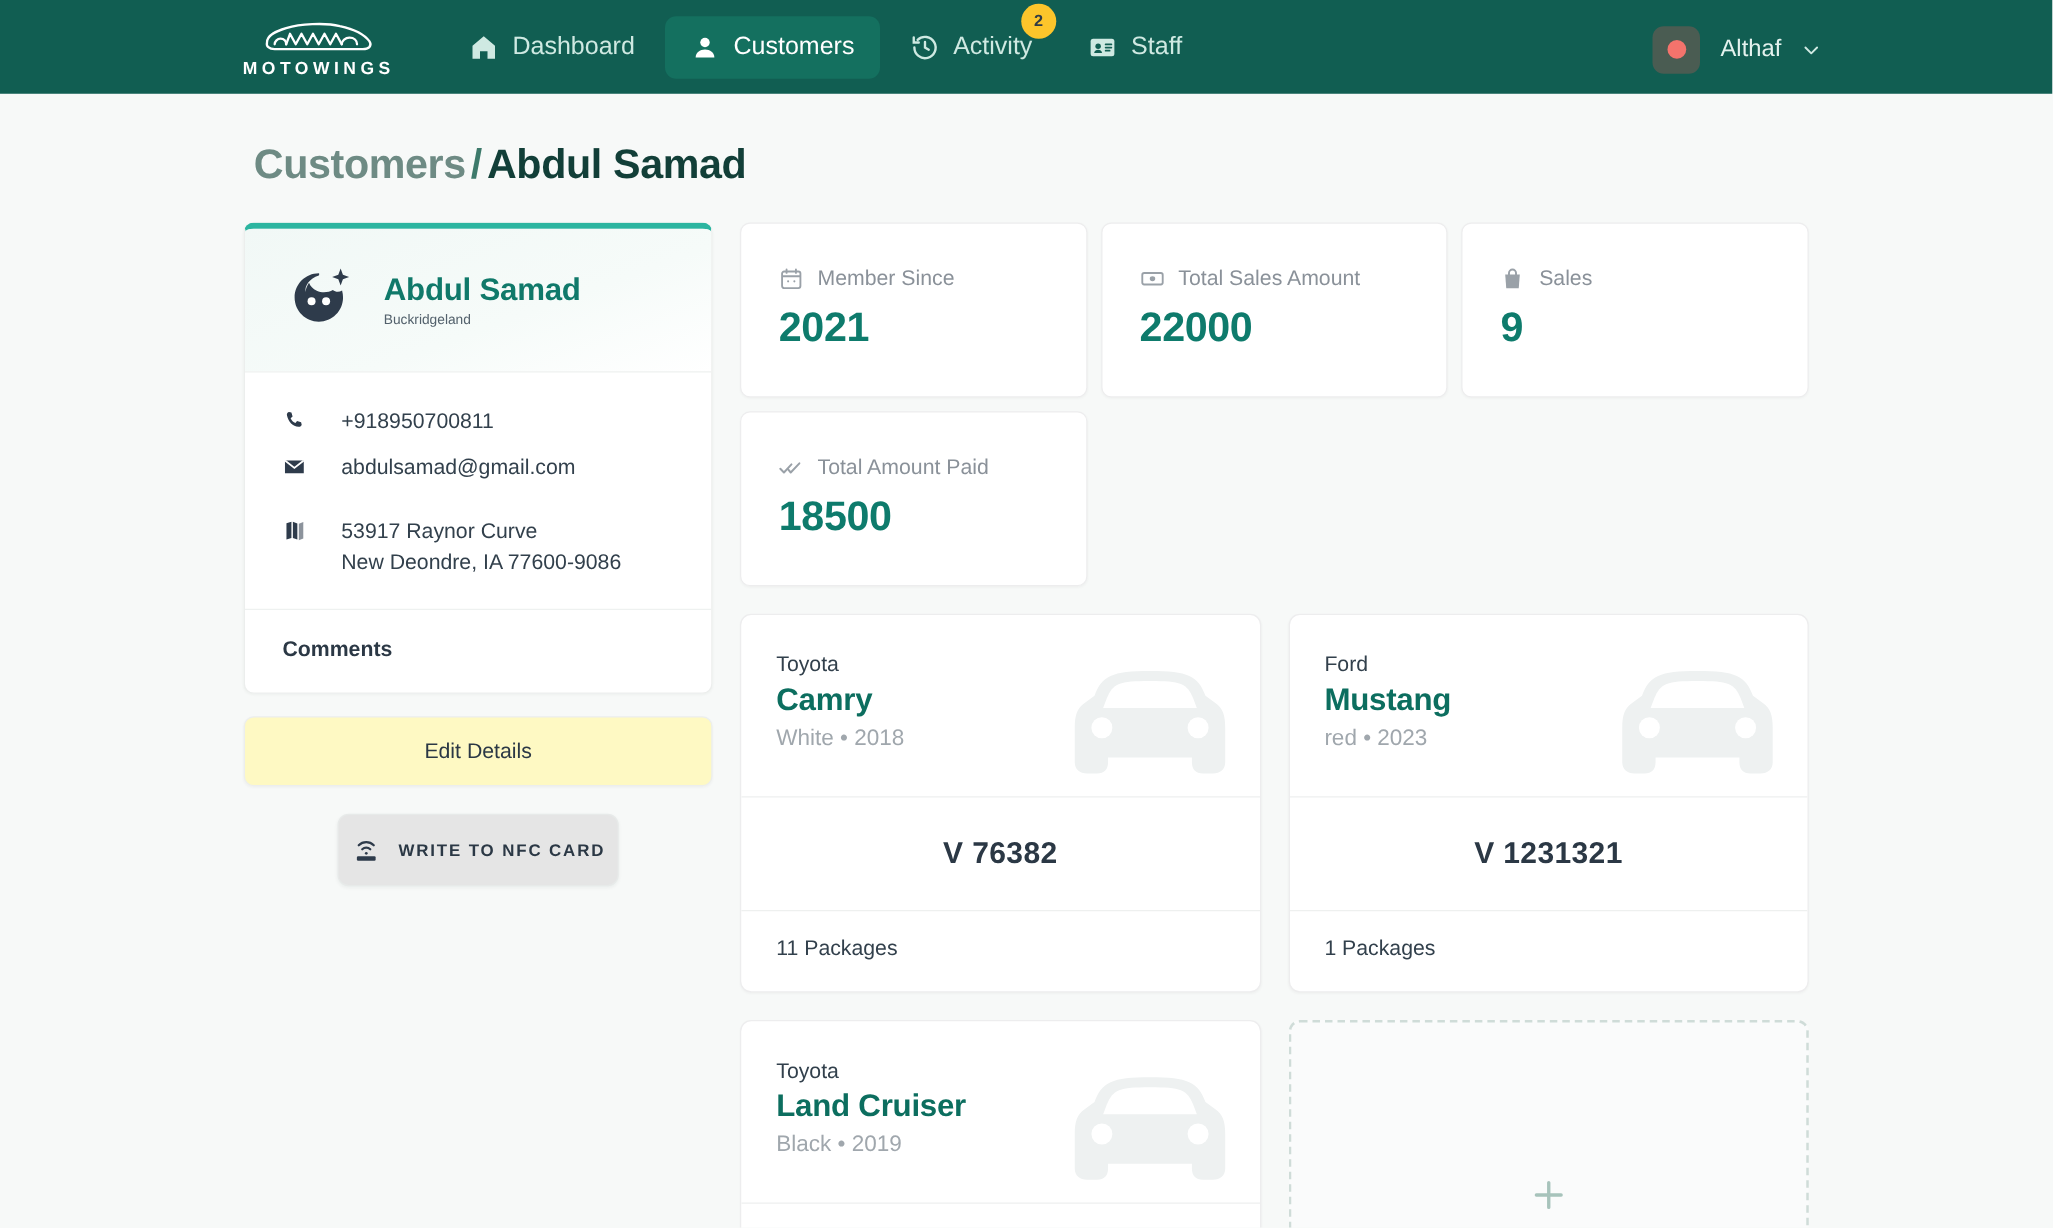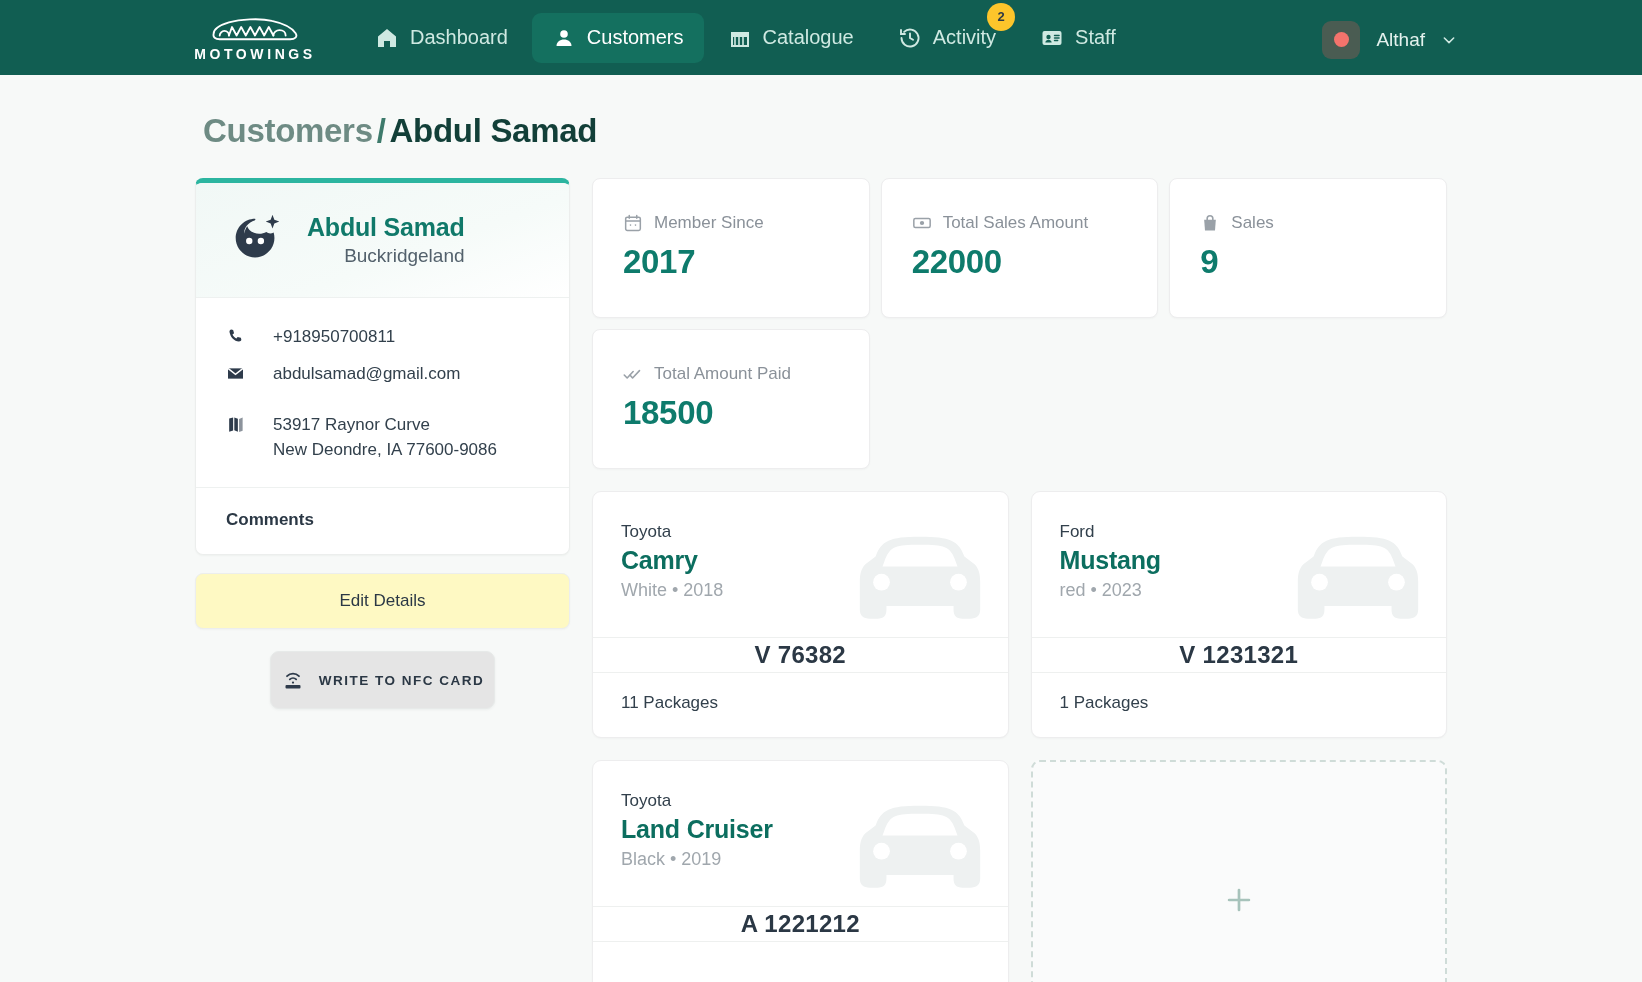--- a/index.html
+++ b/index.html
@@ -85,21 +85,21 @@
     box-shadow: 0 1px 2px rgba(20,40,35,.04);
   }
   .profile-head {
     background: linear-gradient(160deg, #f1f8f6 0%, #f6fbf9 60%, #ffffff 100%);
     padding: 26px 30px 26px 30px;
     display: flex; align-items: center; gap: 19px;
     border-bottom: 1px solid #eef1f0;
   }
   .avatar-face { width: 62px; height: 62px; flex: 0 0 62px; }
   .pname { font-size: 25px; font-weight: 700; color: #10796a; letter-spacing: -0.2px; }
-  .pplace { font-size: 19px; color: #53616c; margin-top: 3px; text-align: right; }
+  .pplace { font-size: 11px; color: #53616c; margin-top: 3px; }
 
   .contact-block { padding: 26px 30px 24px 30px; border-bottom: 1px solid #eef1f0; }
   .crow { display: flex; align-items: flex-start; gap: 28px; margin-bottom: 11px; }
   .crow:last-child { margin-bottom: 0; }
   .cico { width: 19px; height: 19px; flex: 0 0 19px; margin-top: 3px; }
   .ctext { font-size: 17px; color: #32404c; line-height: 1.52; }
   .addr-gap { margin-top: 25px; }
 
   .comments-block { padding: 22px 30px 24px 30px; }
   .comments-title { font-size: 17px; font-weight: 700; color: #2b3845; }
@@ -171,21 +171,21 @@
   .vmodel { font-size: 25px; font-weight: 700; color: #0c6e5f; margin-top: 4px; letter-spacing: -0.2px; }
   .vmeta { font-size: 18px; color: #a0a7ad; margin-top: 5px; }
   .vcar-art {
     position: absolute; right: 14px; bottom: 4px;
     width: 148px; height: 108px; opacity: 1;
   }
   .vplate {
     border-top: 1px solid #eef0ef;
     border-bottom: 1px solid #eef0ef;
     text-align: center;
-    padding: 3px 0;
+    padding: 31px 0;
     font-size: 24px; font-weight: 700; color: #2b3845;
     letter-spacing: 0.3px;
   }
   .vpack { padding: 20px 28px 24px 28px; font-size: 17px; color: #32404c; }
   .add-card {
     border: 2px dashed #cfdcd8;
     border-radius: 9px;
     background: #fafbfb;
     display: flex; align-items: center; justify-content: center;
     min-height: 280px;
@@ -224,30 +224,20 @@
     <div class="nav-item active">
       <span class="nico">
         <svg viewBox="0 0 24 24" fill="currentColor">
             <circle cx="12" cy="8" r="3.8"></circle>
             <path d="M4.5 20c0-4.1 3.4-6.5 7.5-6.5s7.5 2.4 7.5 6.5z"></path>
           </svg>
       </span>
       <span>Customers</span>
     </div>
 
-    <div class="nav-item">
-      <span class="nico">
-        <svg viewBox="0 0 24 24" fill="currentColor">
-            <path d="M3 6h18v3H3z"></path>
-            <path d="M4 10h16v10H4z" fill="none" stroke="currentColor" stroke-width="2"></path>
-            <path d="M7 10v10M11 10v10M15 10v10" stroke="currentColor" stroke-width="1.6"></path>
-          </svg>
-      </span>
-      <span>Catalogue</span>
-    </div>
 
     <div class="nav-item">
       <span class="nico">
         <svg viewBox="0 0 24 24" fill="none" stroke="currentColor" stroke-width="1.9" stroke-linecap="round">
           <path d="M3.5 12a8.5 8.5 0 1 0 2.6-6.1"></path>
             <path d="M3 4v4h4"></path>
             <path d="M12 7.5V12l3 1.8"></path>
         </svg>
       </span>
       <span>Activity</span>
@@ -370,21 +360,21 @@
               <svg viewBox="0 0 24 24" fill="none" stroke="#9aa1a8" stroke-width="1.8">
                   <rect x="3.2" y="5" width="17.6" height="16" rx="2"></rect>
                   <path d="M3.2 9.6h17.6"></path>
                   <path d="M7.5 3v3.4M16.5 3v3.4" stroke-linecap="round"></path>
                   <circle cx="9" cy="14.5" r="1" fill="#9aa1a8" stroke="none"></circle>
                   <circle cx="15" cy="14.5" r="1" fill="#9aa1a8" stroke="none"></circle>
                 </svg>
             </span>
             <span class="stat-label">Member Since</span>
           </div>
-          <div class="stat-value">2017</div>
+          <div class="stat-value">2021</div>
         </div>
 
         <div class="stat-card">
           <div class="stat-head">
             <span class="stat-ico">
               <svg viewBox="0 0 24 24" fill="none" stroke="#9aa1a8" stroke-width="1.8">
                   <rect x="2.2" y="6.5" width="19.6" height="11" rx="1.8"></rect>
                   <ellipse cx="12" cy="12" rx="2.6" ry="2.3" fill="#9aa1a8" stroke="none"></ellipse>
                 </svg>
             </span>

